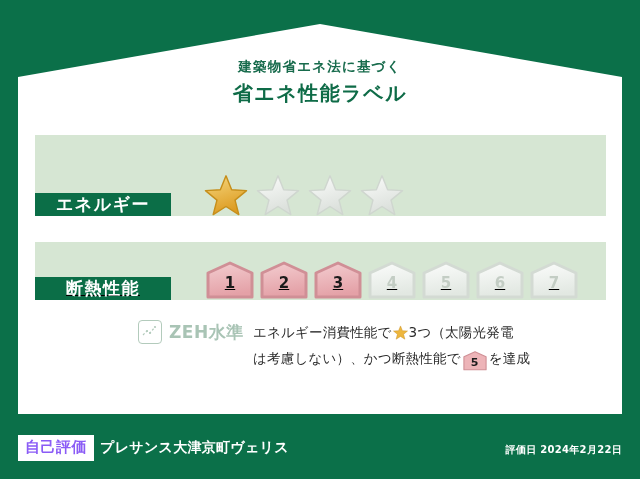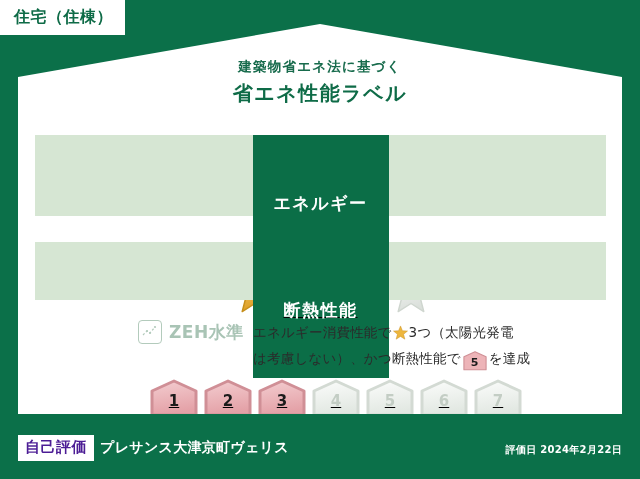--- a/index.html
+++ b/index.html
@@ -81,23 +81,22 @@
     letter-spacing: 1.5px;
     line-height: 1;
   }
 
   
   .metric-row {
     position: absolute;
     left: 17px;
     width: 571px;
     display: flex;
-    align-items: center;
+    align-items: flex-end;
     background: #d6e6d3;
-    flex-direction: column;
   }
   #row-energy { top: 111px; height: 81px; }
   #row-insulation { top: 218px; height: 58px; text-decoration: underline; }
 
   .metric-label {
     background: #0b6e47;
     color: #ffffff;
     font-weight: bold;
     font-size: 17px;
     letter-spacing: 1.5px;
@@ -229,21 +228,21 @@
   }
   #footer-left {
     position: absolute;
     left: 18px;
     bottom: 18px;
     display: flex;
     align-items: center;
   }
   #self-eval-badge {
     background: #ffffff;
-    color: #4c1d95;
+    color: #8b5cf6;
     font-weight: bold;
     font-size: 15px;
     letter-spacing: 0.5px;
     line-height: 1;
     padding: 5px 7px 6px 7px;
     white-space: nowrap;
   }
   #building-name {
     color: #ffffff;
     font-size: 14px;
@@ -261,21 +260,20 @@
     font-weight: bold;
     letter-spacing: 0.3px;
     white-space: nowrap;
   }
 </style>
 </head>
 <body>
 
 <div id="label-root">
 
-  <div class="corner-badge" id="badge-dwelling">住宅（住棟）</div>
 
   <div id="panel">
     <div id="panel-inner">
 
       <div id="title-block">
         <div id="title-sub">建築物省エネ法に基づく</div>
         <div id="title-main">省エネ性能ラベル</div>
       </div>
 
       <div class="metric-row" id="row-energy">

